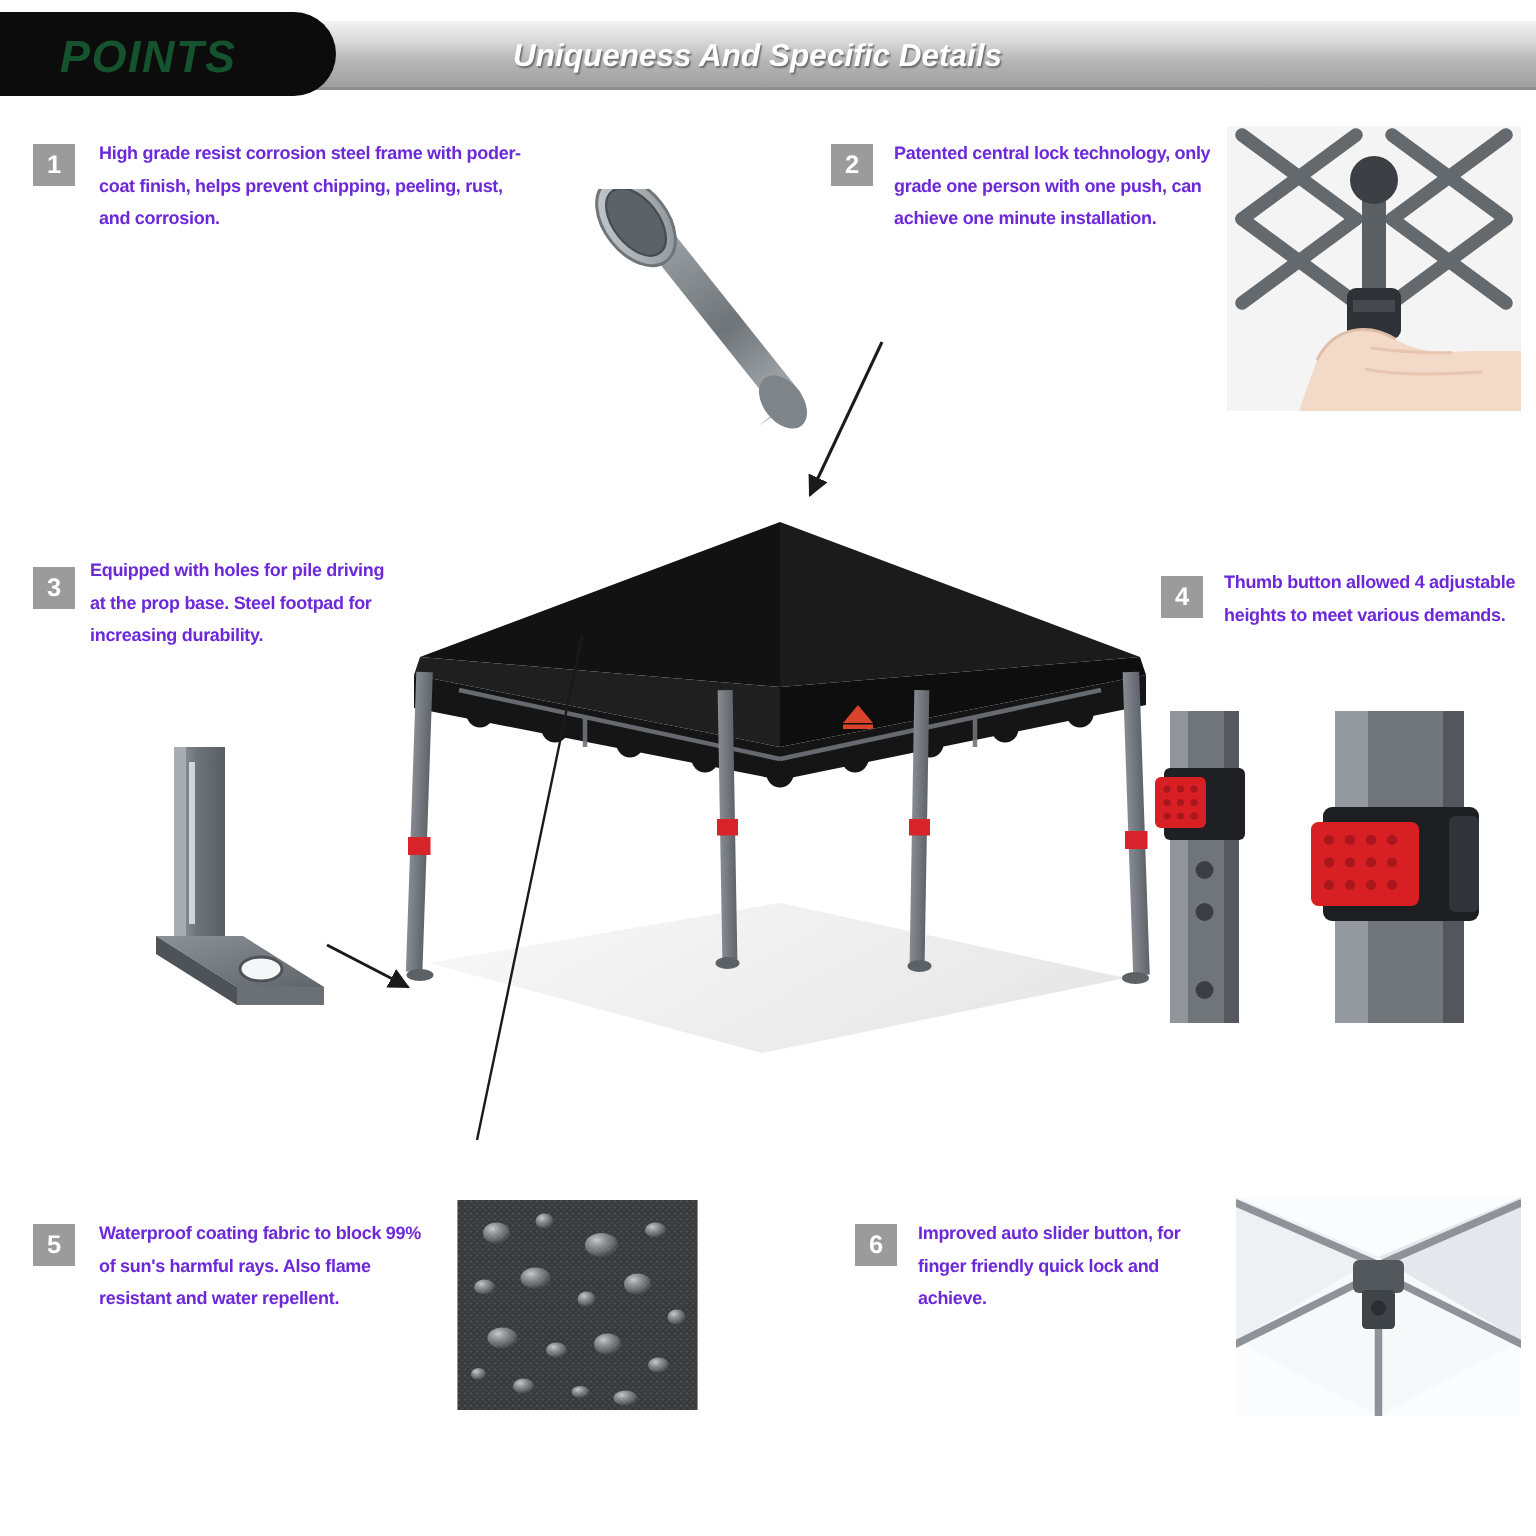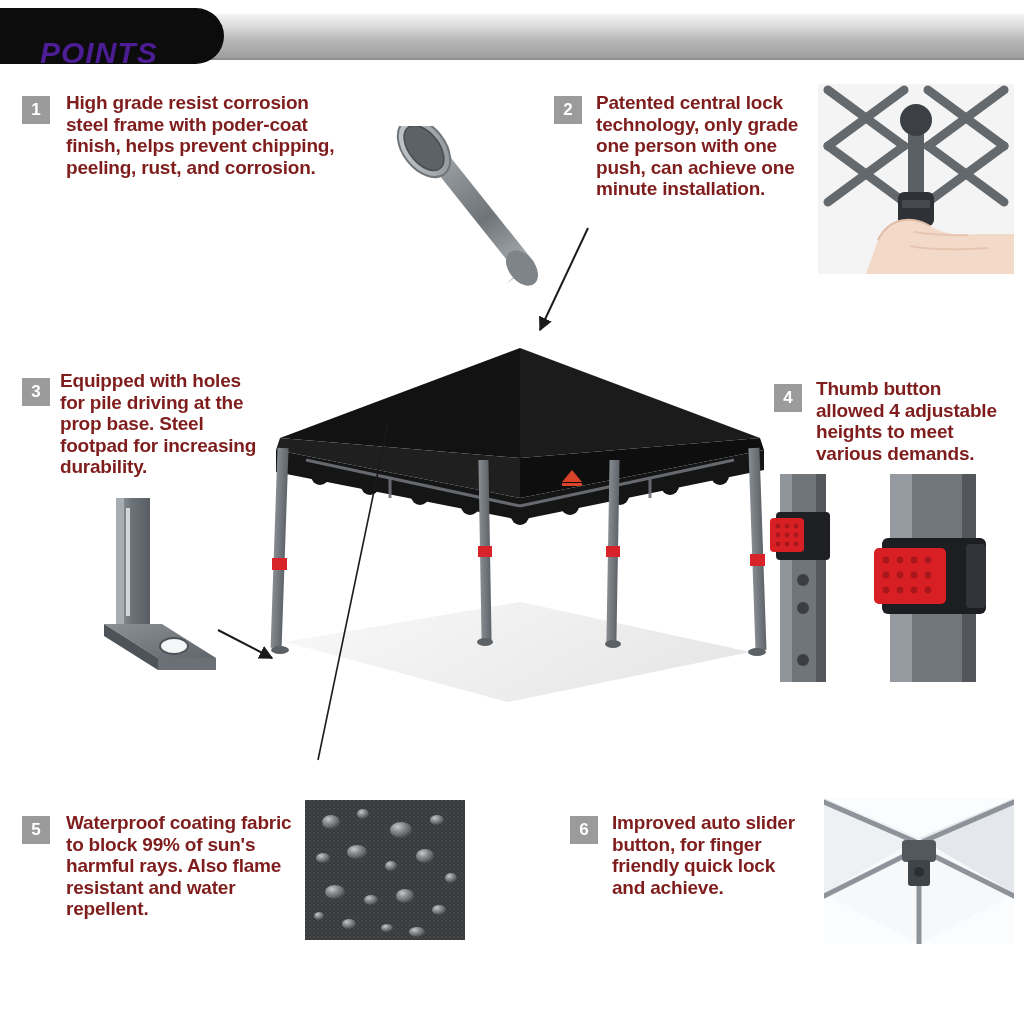--- a/index.html
+++ b/index.html
@@ -30,22 +30,22 @@
   }
   .header-black {
     position: absolute;
     left: 0; top: 8px;
     width: 224px; height: 56px;
     background: #0c0c0c;
     border-radius: 0 28px 28px 0;
   }
   .header-title {
     position: absolute;
-    left: 40px; top: 38px;
-    color: #4c1d95;
+    left: 40px; top: 24px;
+    color: #14532d;
     font-size: 30px;
     font-weight: bold;
     font-style: italic;
     letter-spacing: 1px;
     line-height: 30px;
   }
   .header-sub {
     position: absolute;
     left: 0; top: 26px;
     width: 1010px;
@@ -66,22 +66,22 @@
     width: 28px; height: 28px;
     background: #9b9b9b;
     color: #ffffff;
     font-size: 17px;
     font-weight: bold;
     text-align: center;
     line-height: 28px;
   }
   .ptext {
     position: absolute;
-    color: #7f1d1d;
-    font-size: 19px;
+    color: #6d28d9;
+    font-size: 12px;
     font-weight: bold;
     line-height: 21.5px;
     letter-spacing: -0.2px;
   }
 
   
   .overlay {
     position: absolute;
     left: 0; top: 0;
     width: 1024px; height: 1024px;
@@ -110,20 +110,21 @@
   .slider-wrap { left: 824px; top: 798px; width: 190px; height: 146px; background: #fdfdfd; }
 
   
   .canopy-wrap { left: 190px; top: 330px; width: 620px; height: 420px; }
 </style>
 </head>
 <body>
 
 <div class="header">
   <div class="header-bar"></div>
+  <div class="header-sub">Uniqueness And Specific Details</div>
   <div class="header-black"></div>
   <div class="header-title">POINTS</div>
 </div>
 
 <div class="point" style="left:0;top:0;">
   <div class="badge" style="left:22px; top:96px;">1</div>
   <div class="ptext" style="left:66px; top:92px; width:282px;">High grade resist corrosion steel frame with poder-coat finish, helps prevent chipping, peeling, rust, and corrosion.</div>
 </div>
 
 <div class="pane tube-wrap">

